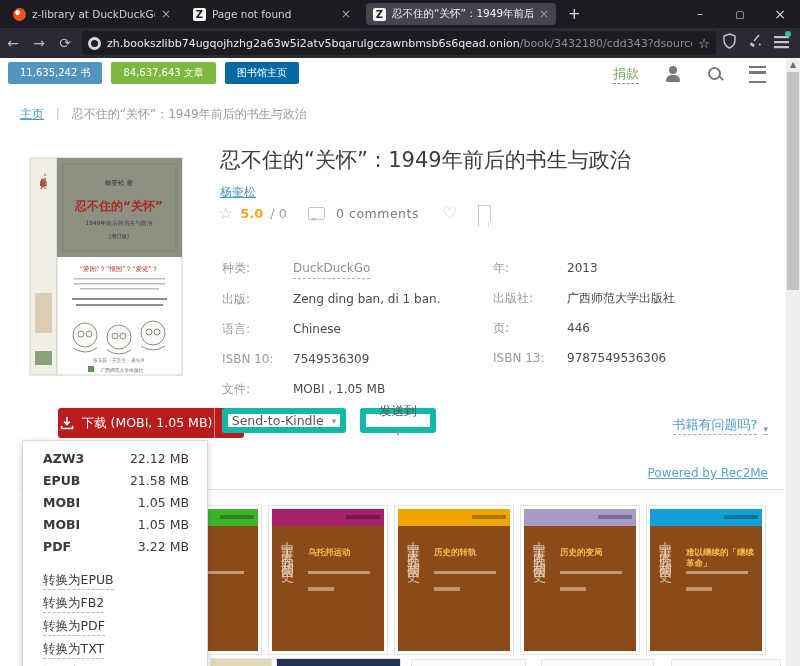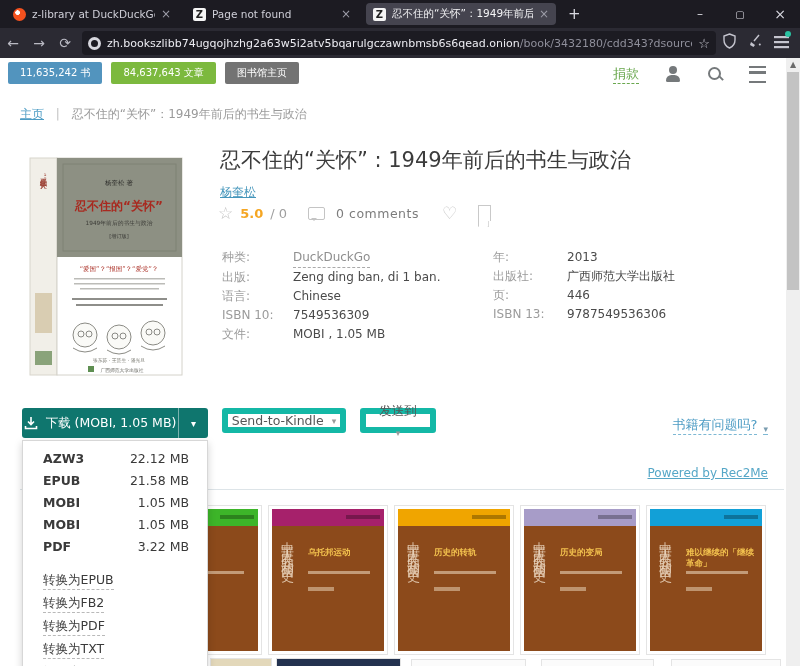--- a/index.html
+++ b/index.html
@@ -53,21 +53,21 @@
   .rating .star{font-size:17px;color:#c4c4c4;cursor:pointer;}
   .rating .val{color:#f5a623;font-weight:bold;}
   .rating .bubble{width:15px;height:11px;border:1.5px solid #c4c4c4;border-radius:2px;position:relative;margin-left:14px;}
   .rating .bubble::after{content:"";position:absolute;left:2px;bottom:-5px;border:3px solid transparent;border-top-color:#c4c4c4;}
   .rating .cm{color:#7c7c7c;font-size:12.5px;letter-spacing:.5px;margin-left:4px;cursor:pointer;}
   .rating .heart{font-size:17px;color:#c9c9c9;margin-left:16px;cursor:pointer;}
   .bkmark{width:11px;height:15px;border:1.5px solid #c9c9c9;border-bottom:none;position:relative;margin-left:14px;cursor:pointer;}
   .bkmark::after{content:"";position:absolute;left:-1.5px;bottom:-6px;border:7px solid #fff;border-top:none;border-left:1.5px solid #c9c9c9;border-right:1.5px solid #c9c9c9;
      width:11px;box-sizing:border-box;height:6px;clip-path:polygon(0 0,100% 0,100% 100%,50% 35%,0 100%);background:transparent;border-bottom:1.5px solid #c9c9c9;}
   .meta{position:absolute;top:248px;font-size:12px;line-height:19px;}
-  .meta .row{display:flex;}
+  .meta .row{display:flex;margin-top:11px;}
   .meta .lab{color:#9b9b9b;flex:none;}
   .meta .val{color:#4a4a4a;}
   .meta a.val{color:#8f8f8f;border-bottom:1px dashed #aaa;text-decoration:none;cursor:pointer;}
   .metaL{left:222px;} .metaL .lab{width:71px;}
   .metaR{left:493px;} .metaR .lab{width:74px;}
   
   .dlbtn{position:absolute;left:22px;top:408px;width:186px;height:30px;border-radius:3px;display:flex;color:#fff;cursor:pointer;}
   .dlmain{flex:1;display:flex;align-items:center;justify-content:center;gap:8px;font-size:12.5px;}
   .dlcaret{width:29px;border-left:1px solid rgba(255,255,255,.45);display:flex;align-items:center;justify-content:center;font-size:10px;}
   .whbtn{position:absolute;top:408px;height:25px;box-sizing:border-box;border:6px solid #14b8a6;border-radius:3px;background:#fff;
@@ -156,21 +156,21 @@
           <rect y="5" width="15" height="2.2" fill="#c5c5cf"></rect>
           <rect y="10" width="15" height="2.2" fill="#c5c5cf"></rect>
         </svg>
       <span class="menudot"></span>
     </span>
   </div>
 
   <div class="badges">
     <span class="badge" style="background: rgb(82, 148, 190);">11,635,242 书</span>
     <span class="badge" style="background: rgb(124, 185, 62);">84,637,643 文章</span>
-    <span class="badge" style="background: #737373;">图书馆主页</span>
+    <span class="badge" style="background: #0369a1;">图书馆主页</span>
   </div>
   <div class="hdr-right">
     <a class="donate">捐款</a>
     <span class="icn-person"></span>
     <span class="icn-search"></span>
     <span class="icn-burger"></span>
   </div>
 
   <div class="crumbs">
     <a>主页</a>
@@ -269,21 +269,21 @@
     <div class="row">
         <span class="lab">页:</span>
         <span class="val">446</span>
       </div>
     <div class="row">
         <span class="lab">ISBN 13:</span>
         <span class="val">9787549536306</span>
       </div>
   </div>
 
-  <div class="dlbtn" style="background: #0f766e;">
+  <div class="dlbtn" style="background: #b91c1c; margin-left: 36px;">
     <div class="dlmain">
       <svg width="14" height="14" viewBox="0 0 14 14">
           <path d="M7 1v7M4 5.5 7 8.5 10 5.5" stroke="#fff" stroke-width="1.6" fill="none"></path>
           <path d="M1.5 10v2.5h11V10" stroke="#fff" stroke-width="1.6" fill="none"></path>
         </svg>
       <span>下载 (MOBI, 1.05 MB)</span>
     </div>
     <div class="dlcaret">▾</div>
   </div>
   <div class="whbtn" style="left:222px;width:124px;">

